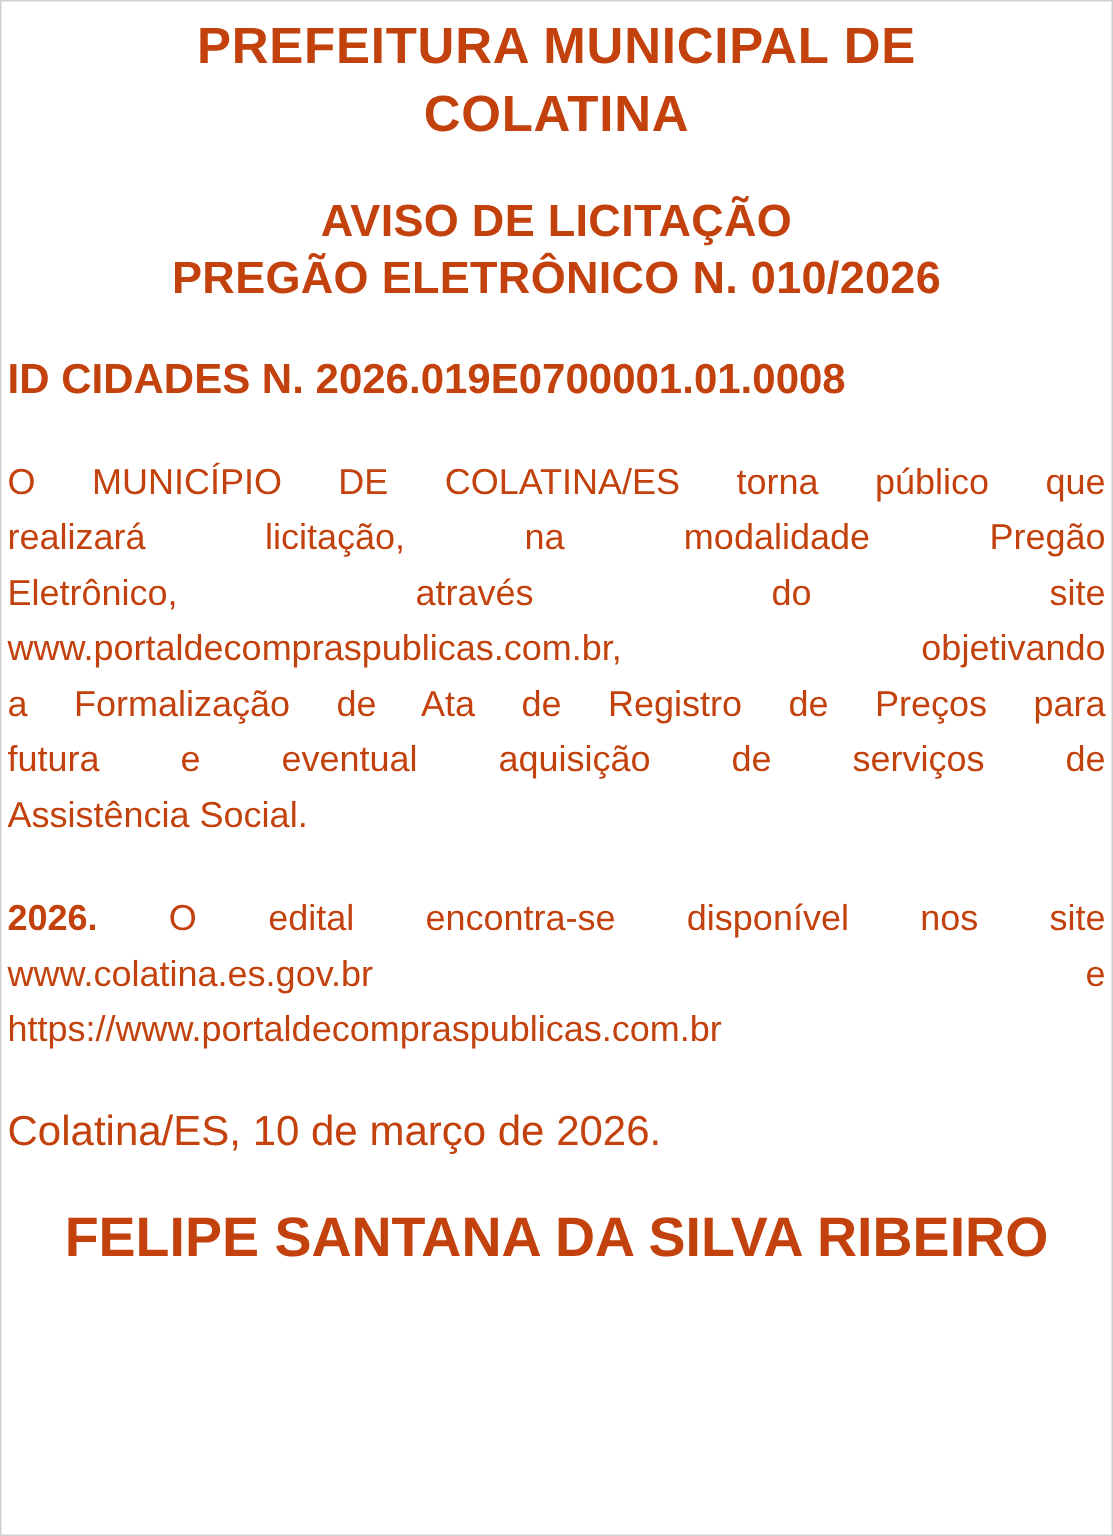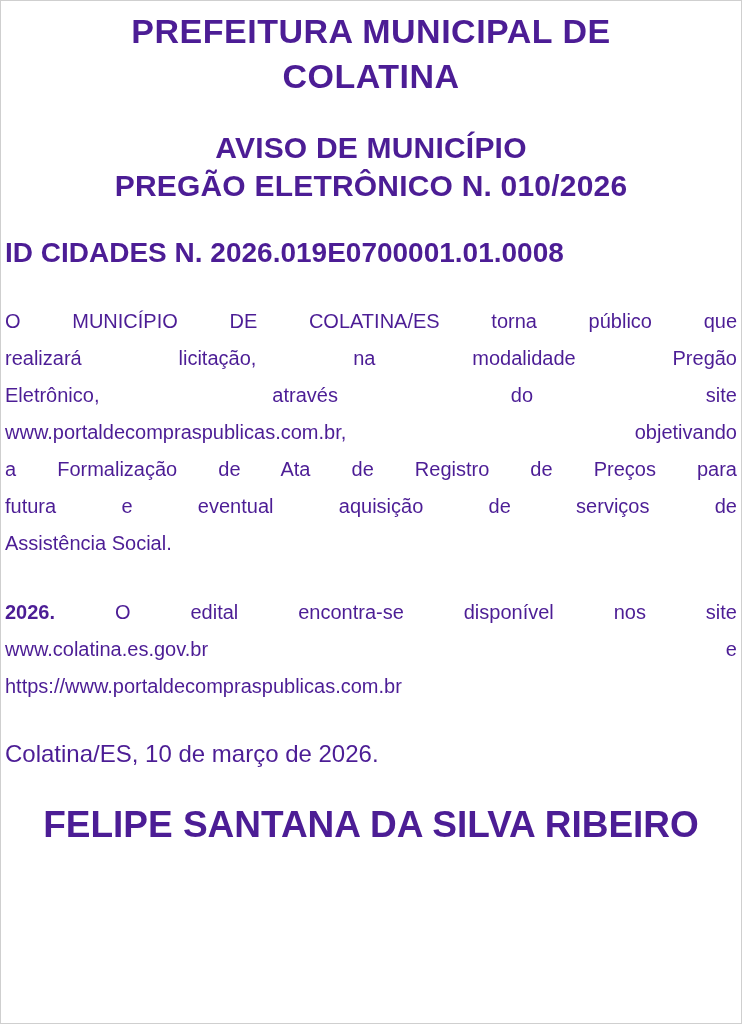--- a/index.html
+++ b/index.html
@@ -10,21 +10,21 @@
   .page {
     position: relative;
     width: 742px;
     height: 1024px;
     margin: 0 auto;
     background: #ffffff;
     border: 1px solid #cfcfcf;
     box-sizing: border-box;
     overflow: hidden;
     font-family: "Liberation Sans", "DejaVu Sans", sans-serif;
-    color: #4c1d95;
+    color: #c2410c;
   }
   .content {
     padding: 4px 4px 0 4px;
   }
 
   
   .doc-title {
     margin: 4px 0 0 0;
     text-align: center;
     font-size: 34px;
@@ -50,38 +50,38 @@
     margin-top: 30px;
     font-size: 28px;
     font-weight: bold;
     line-height: 36px;
     text-align: left;
   }
 
   
   .para {
     margin-top: 32px;
-    font-size: 20px;
+    font-size: 24px;
     line-height: 37px;
   }
   .jline {
     text-align: justify;
     text-align-last: justify;
     -moz-text-align-last: justify;
     white-space: normal;
   }
   .jline.last {
     text-align-last: left;
     -moz-text-align-last: left;
   }
   .b { font-weight: bold; }
 
   .dateline {
     margin-top: 30px;
-    font-size: 24px;
+    font-size: 28px;
     line-height: 37px;
     text-align: left;
   }
 
   .signature {
     margin-top: 34px;
     text-align: center;
   }
   .signature .sig-name {
     font-size: 37px;
@@ -98,21 +98,21 @@
 
 <div class="page">
   <div class="content">
 
     <h1 class="doc-title">
       <span class="t-line">PREFEITURA MUNICIPAL DE</span>
       <span class="t-line">COLATINA</span>
     </h1>
 
     <h2 class="notice-heading">
-      <span class="t-line">AVISO DE MUNICÍPIO</span>
+      <span class="t-line">AVISO DE LICITAÇÃO</span>
       <span class="t-line">PREGÃO ELETRÔNICO N. 010/2026</span>
     </h2>
 
     <div class="id-line">ID CIDADES N. 2026.019E0700001.01.0008</div>
 
     <div class="para">
       <div class="jline">O MUNICÍPIO DE COLATINA/ES torna público que</div>
       <div class="jline">realizará licitação, na modalidade Pregão</div>
       <div class="jline">Eletrônico, através do site</div>
       <div class="jline">www.portaldecompraspublicas.com.br, objetivando</div>

